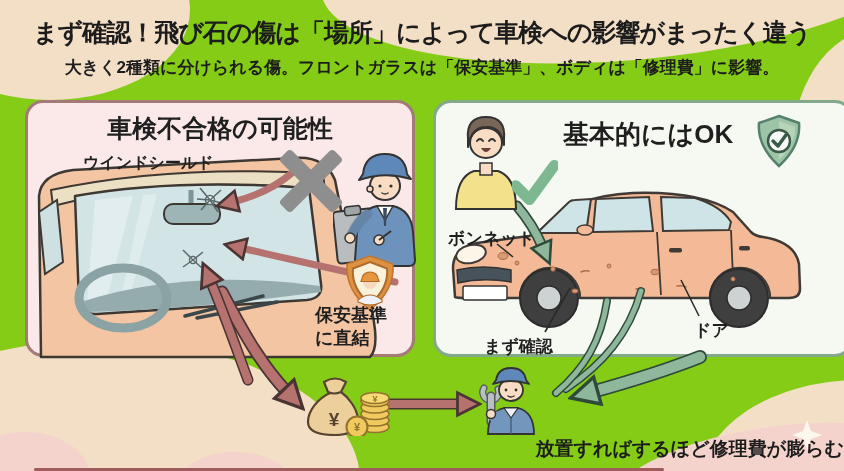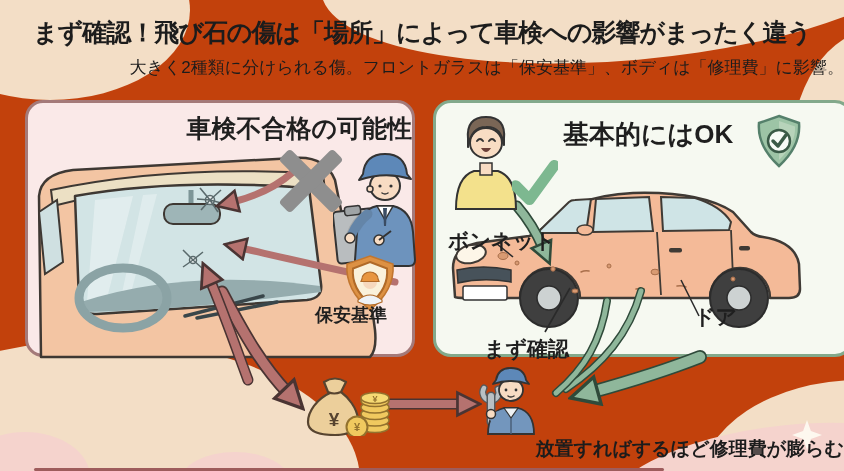--- a/index.html
+++ b/index.html
@@ -1,37 +1,37 @@
 <!DOCTYPE html>
 <html><head>
 <meta charset="utf-8">
 <style>
   *{margin:0;padding:0;box-sizing:border-box}
   html,body{width:844px;height:471px}
   body{font-family:"Liberation Sans","DejaVu Sans",sans-serif;color:#1f1f1f;background:#f9f3e4}
-  .canvas{position:relative;width:844px;height:471px;background:#c2410c;overflow:hidden}
+  .canvas{position:relative;width:844px;height:471px;background:#84cc16;overflow:hidden}
   .abs{position:absolute}
   .blob{position:absolute;border-radius:50%;z-index:0}
   .peach{background:#f3dec6}
   .pink{background:#f5d3cd}
   .title{position:absolute;top:16px;left:0;width:100%;text-align:center;font-size:25px;font-weight:900;letter-spacing:-1px;white-space:nowrap;z-index:2;color:#1c1c1c}
-  .subtitle{position:absolute;top:56px;left:0;width:100%;text-align:right;font-size:17px;font-weight:400;z-index:2;color:#1c1c1c}
+  .subtitle{position:absolute;top:56px;left:0;width:100%;text-align:center;font-size:17px;font-weight:700;z-index:2;color:#1c1c1c}
   .panel{position:absolute;top:100px;height:257px;border-radius:18px;z-index:1}
   .panel-left{left:25px;width:390px;background:#fae9e8;border:3px solid #a47a79}
   .panel-right{left:433px;width:420px;background:#f6f9f1;border:3px solid #83a98b}
   .p-art{position:absolute;left:-3px;top:-3px;overflow:visible}
-  .p-head{position:absolute;left:0;top:9px;width:100%;text-align:right;font-size:25px;font-weight:900;white-space:nowrap}
+  .p-head{position:absolute;left:0;top:9px;width:100%;text-align:center;font-size:25px;font-weight:900;white-space:nowrap}
   .ws-label{position:absolute;left:55px;top:50px;font-size:16px;font-weight:800;white-space:nowrap}
   .badge-cap{position:absolute;left:287px;top:201px;width:92px;text-align:left;font-size:18px;font-weight:800;line-height:1.3}
   .ok-head{position:absolute;left:127px;top:14px;font-size:26px;font-weight:900;white-space:nowrap}
   .ok-sub{position:absolute;left:127px;top:55px;font-size:16px;font-weight:700;white-space:nowrap}
-  .part-label{position:absolute;font-size:21px;font-weight:800;white-space:nowrap}
+  .part-label{position:absolute;font-size:17px;font-weight:800;white-space:nowrap}
   .lbl-hood{left:12px;top:124px}
   .lbl-fender{left:48px;top:232px}
-  .lbl-door{left:258px;top:200px}
+  .lbl-door{left:258px;top:216px}
   .overlay{position:absolute;left:0;top:0;z-index:2;pointer-events:none}
   .ficon{position:absolute;z-index:3}
   .caption{position:absolute;top:436px;left:0;width:100%;text-align:right;font-size:19px;font-weight:800;z-index:3;color:#1c1c1c}
   .bottom-line{position:absolute;left:34px;width:630px;bottom:0;height:3px;background:#9e5c5c;z-index:1;border-radius:2px}
   .sparkle{position:absolute;left:792px;top:420px;width:30px;height:30px;background:#fdf8ef;z-index:1;
     clip-path:polygon(50% 0,63% 37%,100% 50%,63% 63%,50% 100%,37% 63%,0 50%,37% 37%)}
 </style>
 </head>
 <body>
 
@@ -89,20 +89,21 @@
         <path d="M168,160 L158,150 M168,160 L178,152 M168,160 L177,168 M168,160 L158,167" fill="none"></path>
       </g>
 
       <path d="M205,141 q4,5 0,8 q-5,-3 0,-8" fill="#7f9a9c"></path>
 
       <path d="M268,72 C252,86 232,96 208,102" fill="none" stroke="#b5726f" stroke-width="7" stroke-linecap="round" marker-end="url(#rh2)"></path>
       <path d="M370,182 C320,172 260,158 216,148" fill="none" stroke="#b5726f" stroke-width="7" stroke-linecap="round" marker-end="url(#rh2)"></path>
     </svg>
 
     <h2 class="p-head">車検不合格の可能性</h2>
+    <div class="ws-label">ウインドシールド</div>
 
     <svg class="abs" style="left:251px;top:46px" width="64" height="64" viewBox="0 0 64 64">
       <g fill="#8e8e8e">
         <rect x="-6" y="24" width="76" height="16" rx="4" transform="rotate(45 32 32)"></rect>
         <rect x="-6" y="24" width="76" height="16" rx="4" transform="rotate(-45 32 32)"></rect>
       </g>
     </svg>
 
     <svg class="abs" style="left:305px;top:45px" width="100" height="122" viewBox="0 0 100 122">
       <g transform="rotate(-6 22 86)">
@@ -127,20 +128,21 @@
 
     <svg class="abs" style="left:315px;top:151px" width="54" height="58" viewBox="0 0 54 58">
       <path d="M27,2 L50,10 Q52,36 27,56 Q2,36 4,10 Z" fill="#dd9143" stroke="#c1762f" stroke-width="1.5"></path>
       <path d="M27,8 L44,14.5 Q46,34 27,50 Q8,34 10,14.5 Z" fill="#faf1da" stroke="#b06a28" stroke-width="2"></path>
       <circle cx="27" cy="28" r="7" fill="#f6d8bd"></circle>
       <path d="M19,25 A8,7 0 0 1 35,25 L36,27.5 L18,27.5 Z" fill="#e8953f" stroke="#b06a28" stroke-width="1.2"></path>
       <path d="M15,46 Q27,36 39,46 L39,48 Q27,54 15,48 Z" fill="#eef2f6" stroke="#b06a28" stroke-width="1.2"></path>
     </svg>
     <div class="badge-cap">
       <div>保安基準</div>
+      <div>に直結</div>
     </div>
   </section>
 
   <section class="panel panel-right">
     <svg class="p-art" width="380" height="257" viewBox="0 0 380 257">
       <defs>
         <marker id="gh2" viewBox="0 0 12 12" refX="3" refY="6" markerWidth="3.4" markerHeight="3.4" orient="auto">
           <path d="M1,1 L11,6 L1,11 Z" fill="#8fb79b" stroke="#2f4a3a" stroke-width="1.2"></path>
         </marker>
       </defs>

